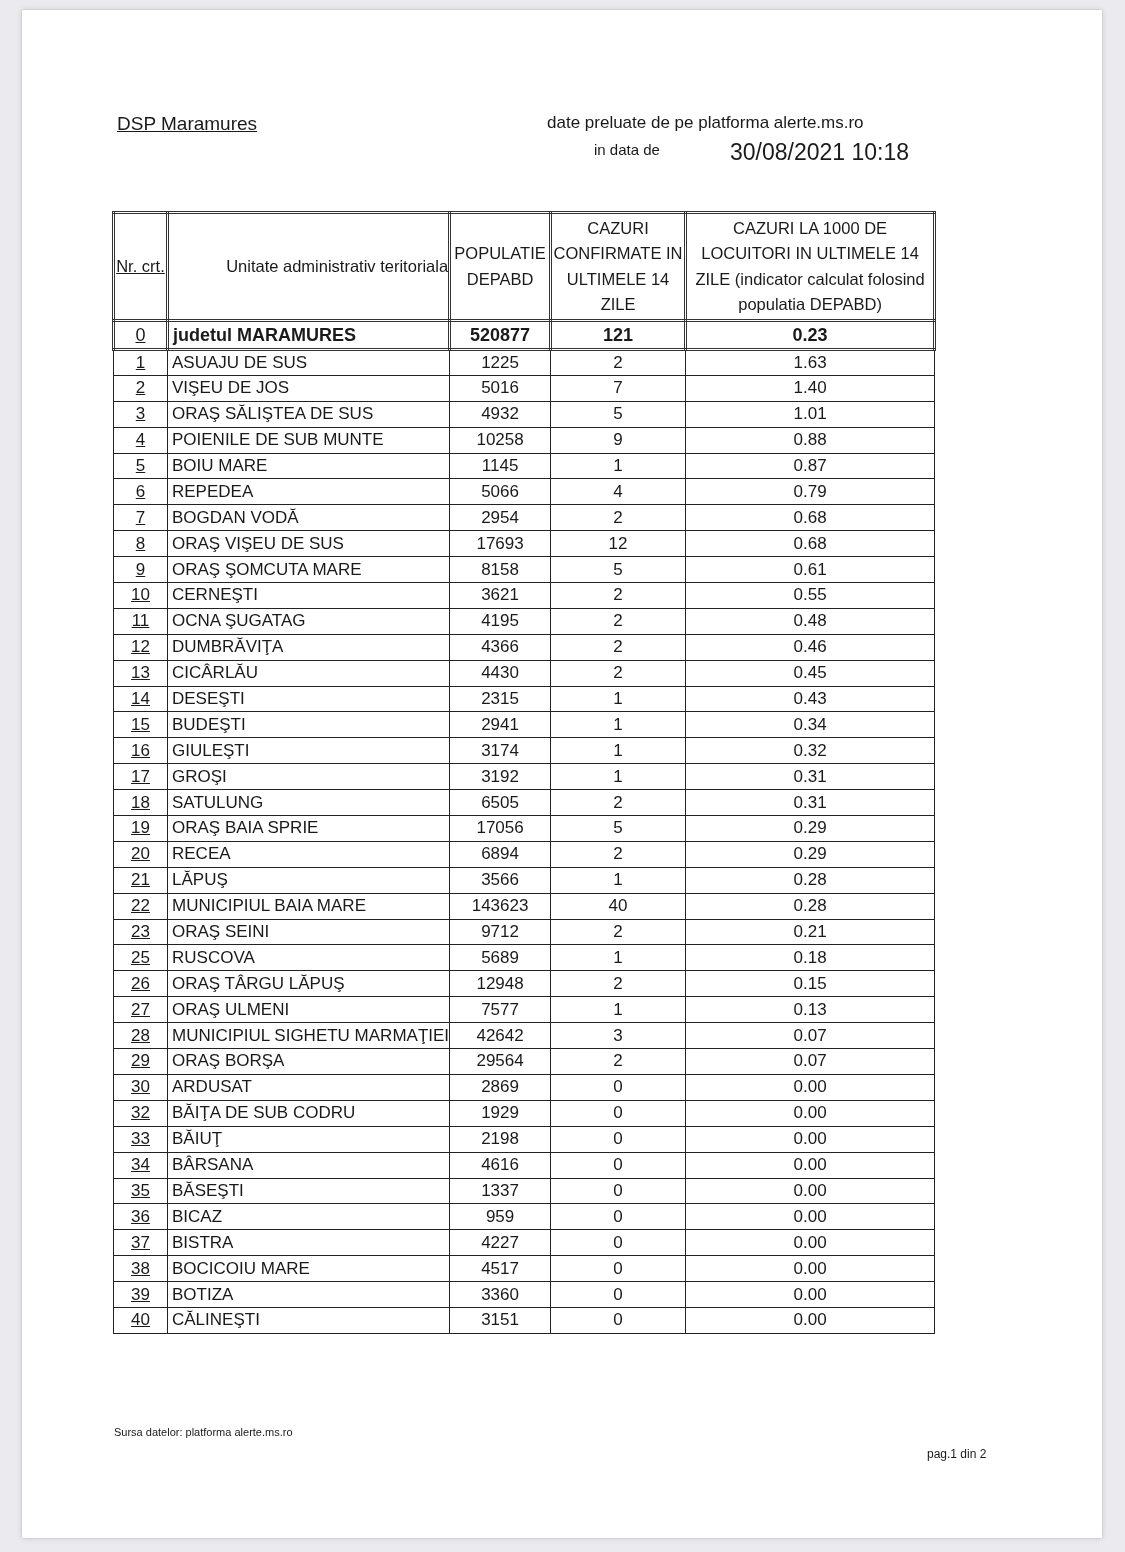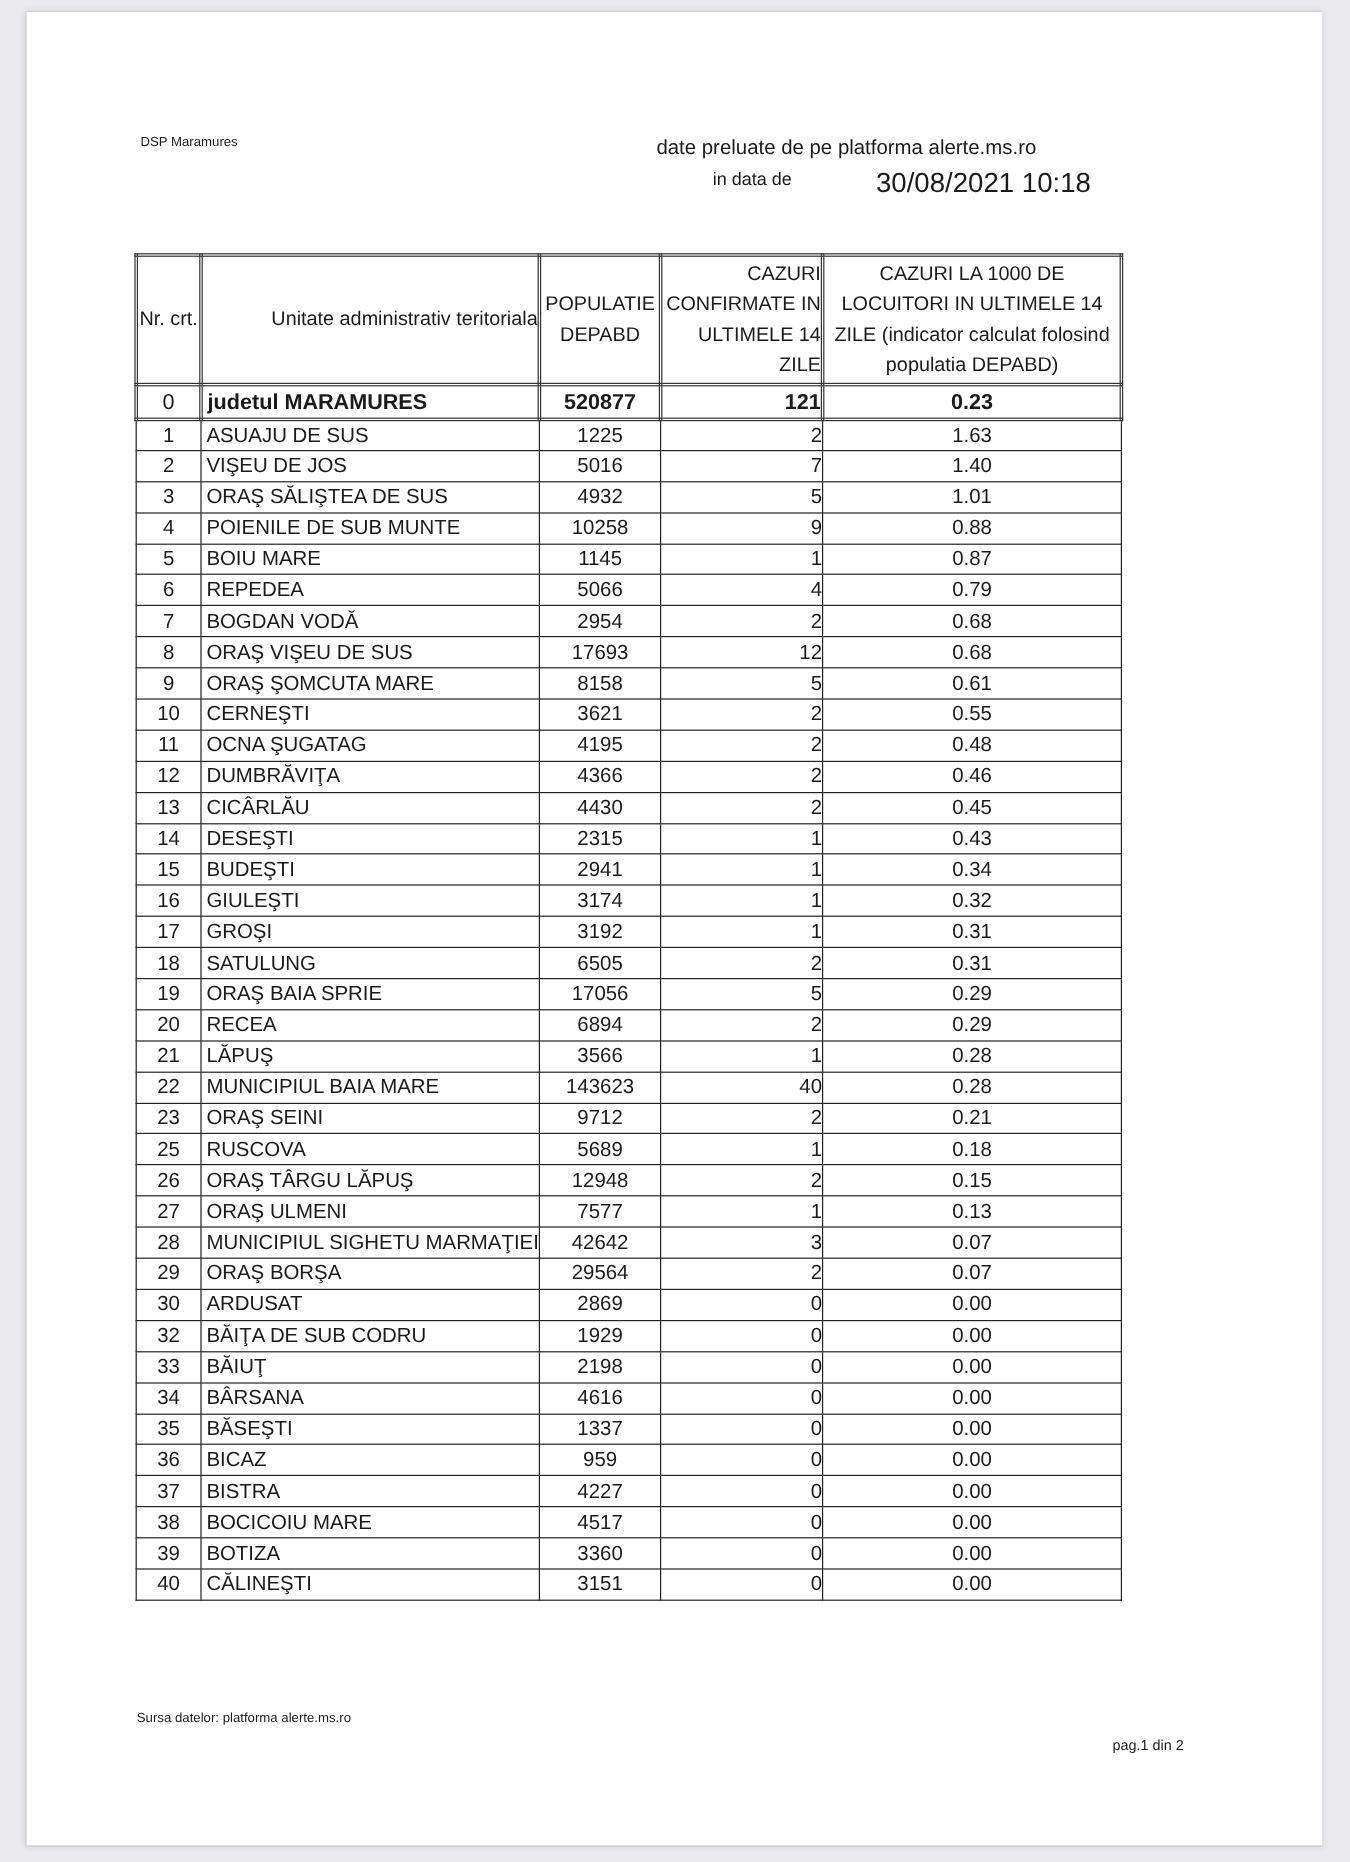--- a/index.html
+++ b/index.html
@@ -5,44 +5,44 @@
     * { box-sizing: border-box; margin: 0; padding: 0; }
     html, body { width: 1125px; height: 1552px; background: #ebeaef; overflow: hidden; }
     body { position: relative; font-family: "Liberation Sans", "DejaVu Sans", sans-serif; color: #1a1a1a; }
 
     .page {
       position: absolute; left: 22px; top: 10px; width: 1080px; height: 1528px;
       background: #ffffff;
       box-shadow: 0 0 6px rgba(0,0,0,0.15), 0 0 1px rgba(0,0,0,0.25);
     }
 
-    .hdr-left { position: absolute; left: 95px; top: 103px; font-size: 11px; }
+    .hdr-left { position: absolute; left: 95px; top: 103px; font-size: 19px; text-decoration: underline; }
     .hdr-right { position: absolute; left: 525px; top: 103px; font-size: 17px; }
     .hdr-date-label { position: absolute; left: 572px; top: 131px; font-size: 15px; }
     .hdr-date-value { position: absolute; left: 708px; top: 129px; font-size: 23px; }
 
     table.data {
       position: absolute; left: 90px; top: 201px;
       border-collapse: collapse;
       table-layout: fixed;
       font-size: 17px;
       line-height: 20px;
     }
     table.data td, table.data th {
       border: 1px solid #222;
       padding: 0;
       font-weight: normal;
       white-space: nowrap;
       overflow: hidden;
       height: 25.9px;
     }
-    .c-nr { width: 54px; text-align: center; }
+    .c-nr { width: 54px; text-align: center; text-decoration: underline; }
     .c-name { width: 277px; text-align: left; padding-left: 4px !important; }
     .c-pop { width: 101px; text-align: center; }
-    .c-cases { width: 132px; text-align: right; }
+    .c-cases { width: 132px; text-align: center; }
     .c-rate { width: 249px; text-align: center; }
 
     thead th {
       height: 108px !important;
       white-space: normal !important;
       line-height: 25.5px;
       font-size: 16.5px;
       border: 3px double #333 !important;
     }
     thead th.c-name { text-align: right; }

